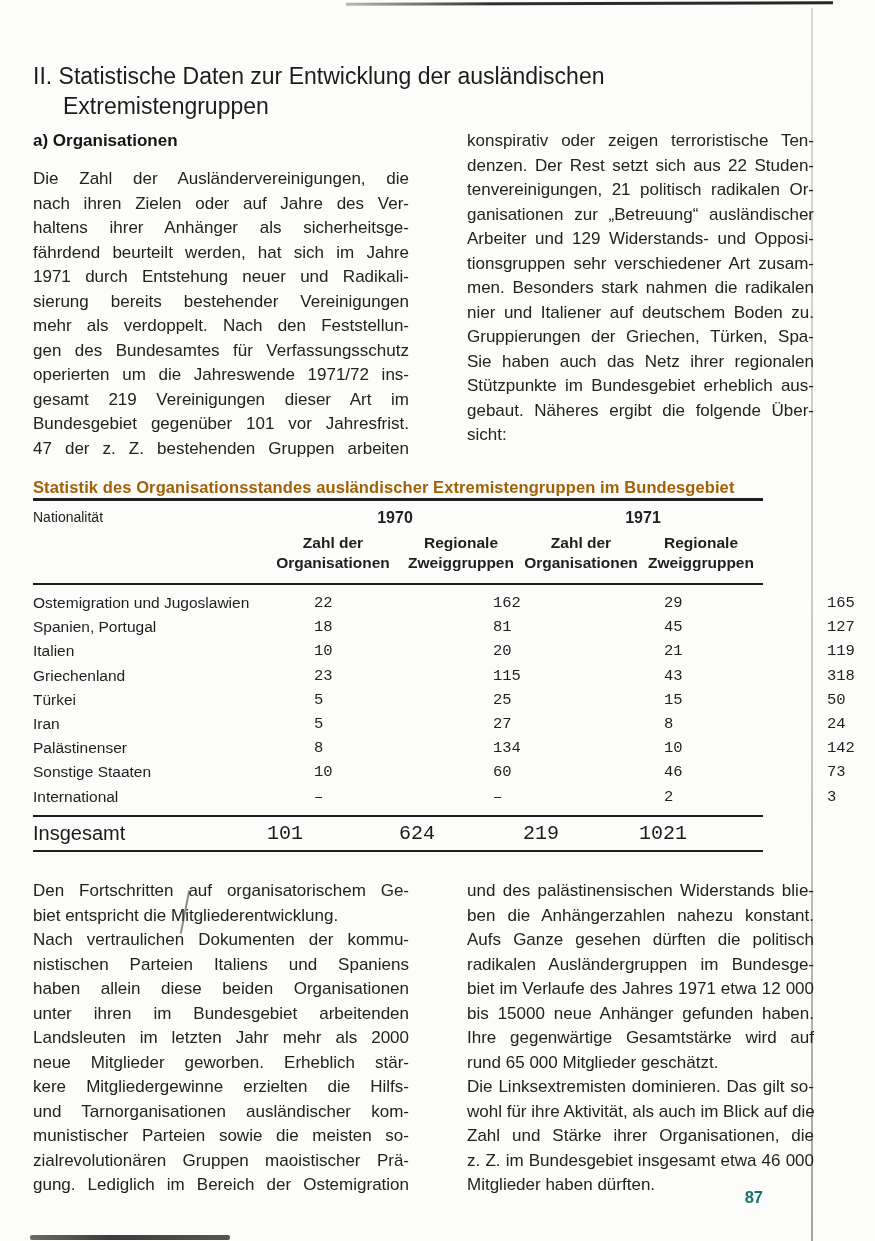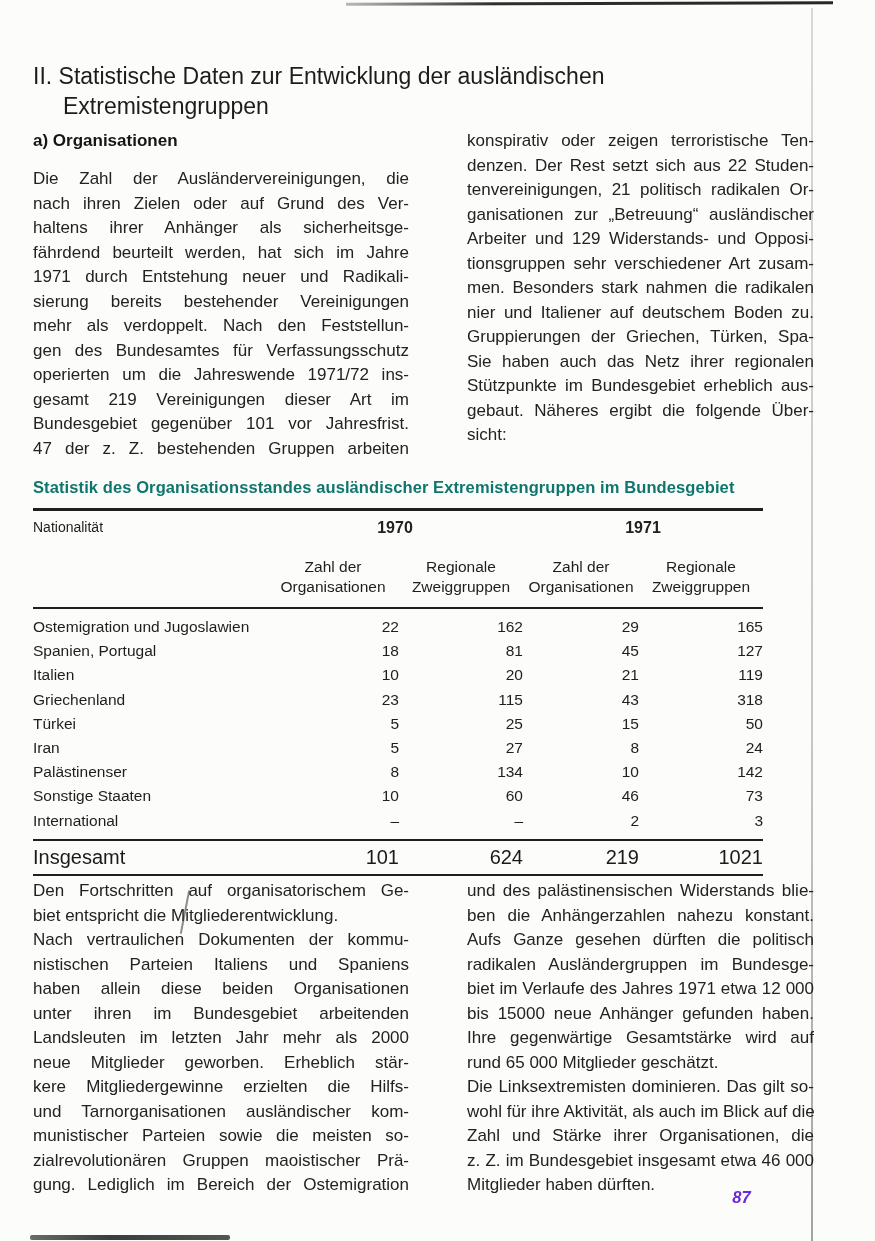--- a/index.html
+++ b/index.html
@@ -44,69 +44,69 @@
   .section-heading {
     font-size:17px; font-weight:bold; line-height:24px; color:#151515;
   }
   .textcol { font-size:17px; line-height:24.5px; color:#222220; }
   .col-left .textcol.after-heading { margin-top:14px; }
   .tl { text-align:justify; text-align-last:justify; white-space:nowrap; }
   .tl.nj { text-align-last:left; }
   
   .table-block { position:absolute; left:33px; top:476px; width:730px; }
   .tbl-caption {
-    font-size:16.5px; font-weight:bold; color:#0f766e;
-    line-height:22px; margin-bottom:10px; letter-spacing:0.1px;
+    font-size:16.5px; font-weight:bold; color:#a16207;
+    line-height:22px; margin-bottom:0; letter-spacing:0.1px;
   }
   .rule { width:730px; background:#1f1f1f; }
   .rule.thick { height:3px; }
   .rule.mid   { height:2px; }
   .gridyears { display:grid; grid-template-columns:234px 256px 240px; }
   .grid5     { display:grid; grid-template-columns:234px 132px 124px 116px 124px; }
   .thead-row1 { margin-top:8px; height:22px; }
   .thead-row1 .cell { font-size:15.5px; font-weight:bold; }
   .cell.cyear { text-align:center; font-size:16px; }
   .cell.cname-h { font-size:14px; font-weight:normal; color:#1e1e1e; }
-  .thead-row2 { margin-top:16px; height:42px; margin-bottom:8px; }
+  .thead-row2 { margin-top:2px; height:42px; margin-bottom:8px;font-weight:bold; }
   .thead-row2 .cell {
     text-align:center; font-size:15.5px; line-height:19.5px;
     white-space:pre-line; color:#1e1e1e;
   }
   .tbody { margin-top:6px; margin-bottom:6px; }
-  .trow { height:24.2px; align-items:center; }
+  .trow { height:24.2px; align-items:center;gap:47px; }
   .trow .cell { font-size:15.5px; color:#1e1e1e; }
   .cell.cname { text-align:left; }
-  .cell.cnum  { text-align:right; }
+  .cell.cnum  { text-align:left;font-family:Liberation Mono, monospace; }
   .total-row { height:33px; align-items:center; }
   .total-row .cell { font-size:20px; color:#1a1a1a; }
   
   .page-number {
     position:absolute; left:720px; top:1188px; width:43px;
-    text-align:center; font-size:16.5px; font-weight:bold; color:#6d28d9;font-style:italic;
+    text-align:right; font-size:16.5px; font-weight:bold; color:#0f766e;
   }
 </style>
 </head>
 <body>
 
 <div class="page">
 
   <div class="artifact-top-line"></div>
   <div class="artifact-right-edge"></div>
   <div class="artifact-bottom-bar"></div>
   <div class="artifact-pen-mark"></div>
 
   <div class="doc-title">II. Statistische Daten zur Entwicklung der ausländischen
 Extremistengruppen</div>
 
   <div class="columns columns-top">
     <div class="col-left">
       <div class="section-heading">a) Organisationen</div>
       <div class="textcol after-heading">
           <div class="tl">Die Zahl der Ausländervereinigungen, die</div>
-          <div class="tl">nach ihren Zielen oder auf Grund des Ver-</div>
+          <div class="tl">nach ihren Zielen oder auf Jahre des Ver-</div>
           <div class="tl">haltens ihrer Anhänger als sicherheitsge-</div>
           <div class="tl">fährdend beurteilt werden, hat sich im Jahre</div>
           <div class="tl">1971 durch Entstehung neuer und Radikali-</div>
           <div class="tl">sierung bereits bestehender Vereinigungen</div>
           <div class="tl">mehr als verdoppelt. Nach den Feststellun-</div>
           <div class="tl">gen des Bundesamtes für Verfassungsschutz</div>
           <div class="tl">operierten um die Jahreswende 1971/72 ins-</div>
           <div class="tl">gesamt 219 Vereinigungen dieser Art im</div>
           <div class="tl">Bundesgebiet gegenüber 101 vor Jahresfrist.</div>
           <div class="tl">47 der z. Z. bestehenden Gruppen arbeiten</div>

